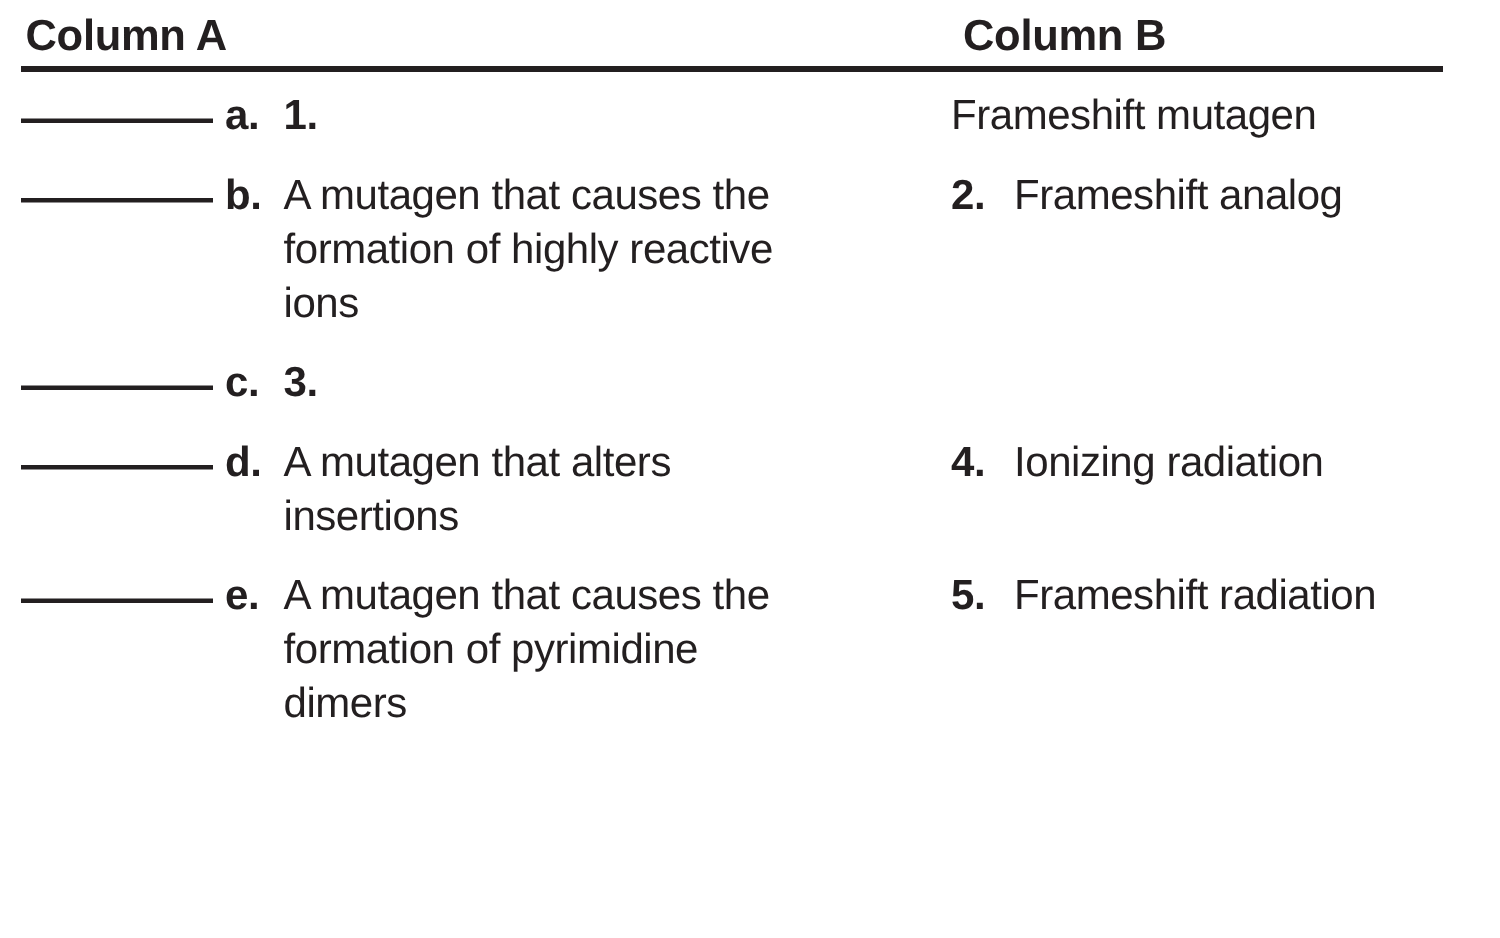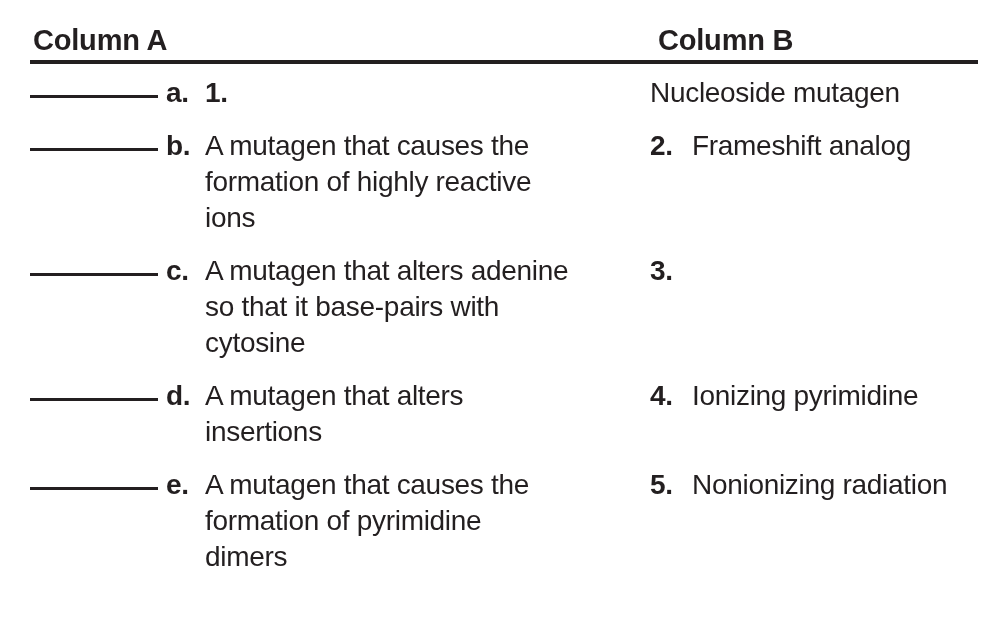--- a/index.html
+++ b/index.html
@@ -12,23 +12,22 @@
     margin: 0;
     padding: 0;
     background: var(--bg-color);
   }
   .page {
     width: 1000px;
     height: 579px;
     background: var(--bg-color);
     color: var(--text-color);
     font-family: "Liberation Sans", "DejaVu Sans", sans-serif;
-    padding: 8px 22px 0 30px;
+    padding: 8px 22px 0 14px;
     overflow: hidden;
-    margin-top: 16px;
   }
   .header-row {
     position: relative;
     height: 32px;
   }
   .col-header {
     position: absolute;
     top: 0;
     font-size: 29px;
     font-weight: bold;
@@ -85,55 +84,52 @@
     <div class="col-header b">Column B</div>
   </div>
   <div class="header-rule"></div>
 
   <div class="rows">
 
     <div class="match-row">
       <div class="answer-blank"></div>
       <div class="item-letter">a.</div>
       <div class="item-number">1.</div>
-      <div class="item-term">Nucleoside mutagen</div>
+      <div class="item-term">Frameshift mutagen</div>
     </div>
 
     <div class="match-row">
       <div class="answer-blank"></div>
       <div class="item-letter">b.</div>
       <div class="item-description">A mutagen that causes the
 formation of highly reactive
 ions</div>
       <div class="item-number">2.</div>
       <div class="item-term">Frameshift analog</div>
     </div>
 
     <div class="match-row">
       <div class="answer-blank"></div>
       <div class="item-letter">c.</div>
-      <div class="item-description">A mutagen that alters adenine
-so that it base-pairs with
-cytosine</div>
       <div class="item-number">3.</div>
     </div>
 
     <div class="match-row">
       <div class="answer-blank"></div>
       <div class="item-letter">d.</div>
       <div class="item-description">A mutagen that alters
 insertions</div>
       <div class="item-number">4.</div>
-      <div class="item-term">Ionizing pyrimidine</div>
+      <div class="item-term">Ionizing radiation</div>
     </div>
 
     <div class="match-row">
       <div class="answer-blank"></div>
       <div class="item-letter">e.</div>
       <div class="item-description">A mutagen that causes the
 formation of pyrimidine
 dimers</div>
       <div class="item-number">5.</div>
-      <div class="item-term">Nonionizing radiation</div>
+      <div class="item-term">Frameshift radiation</div>
     </div>
 
   </div>
 </div>
 
 </body></html>

